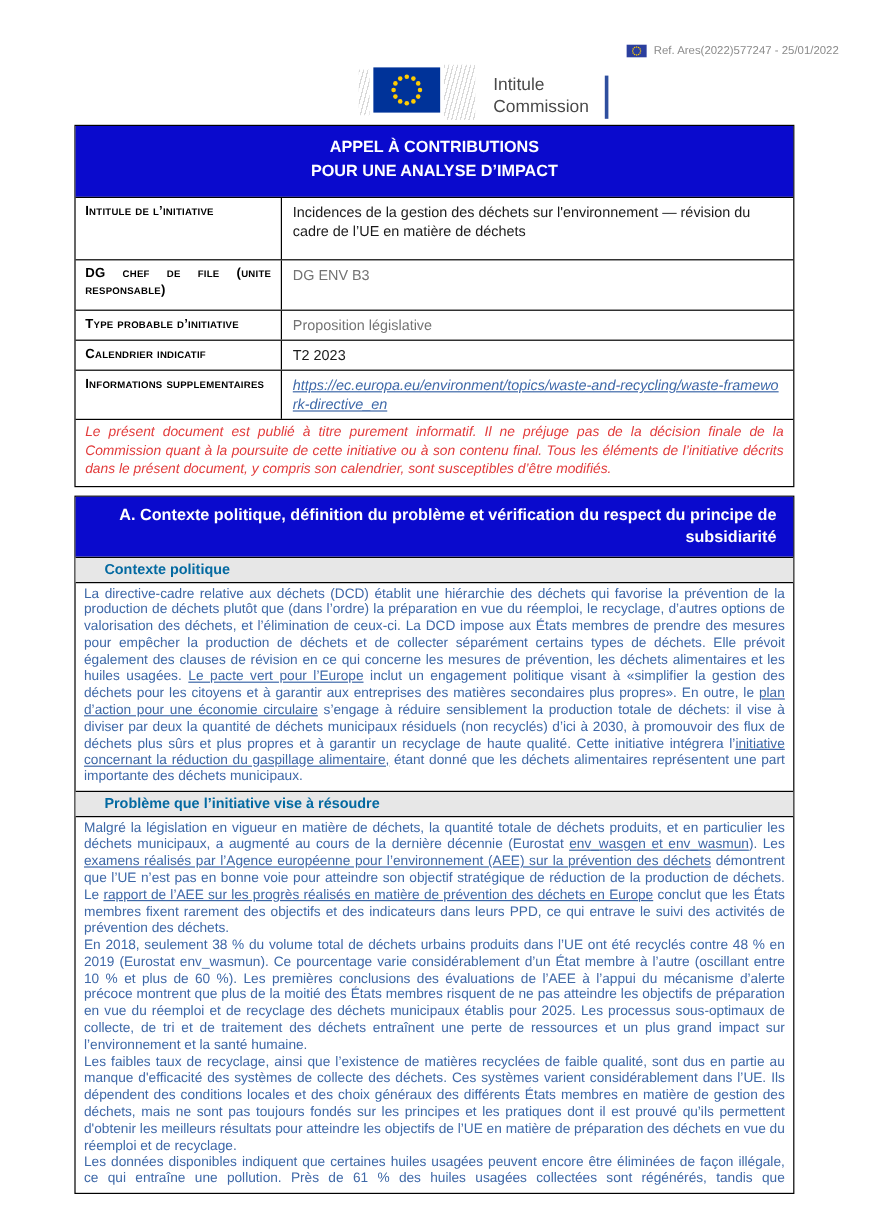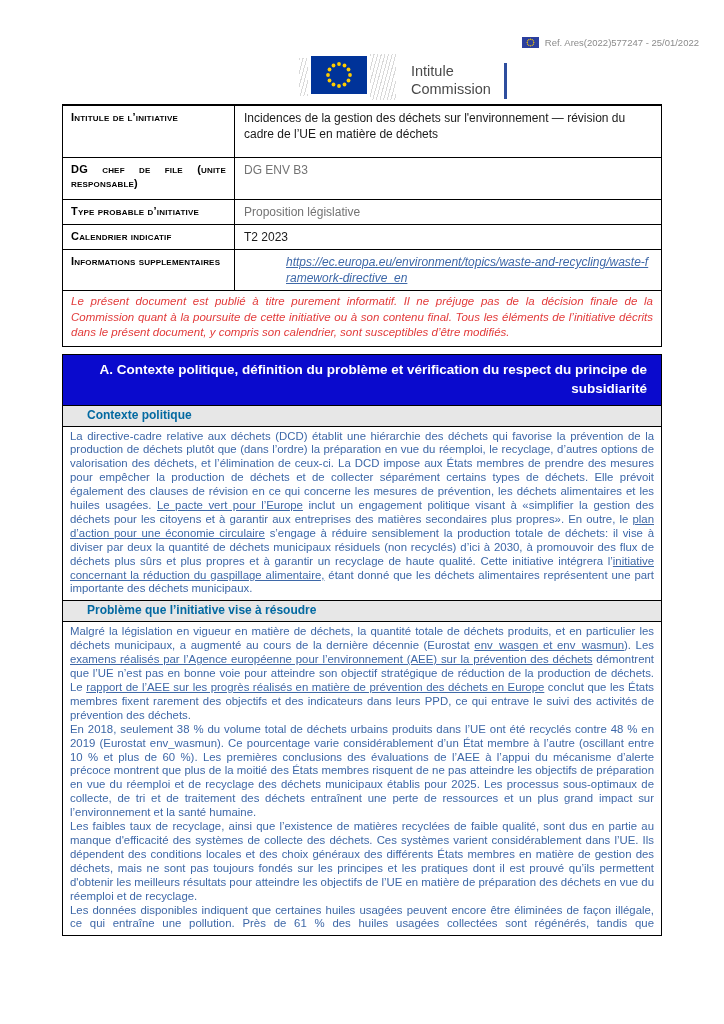--- a/index.html
+++ b/index.html
@@ -28,21 +28,21 @@
 
   .info-row { display:flex; border-top:1.5px solid #000; }
   .cell-label { flex:0 0 172px; width:172px; border-right:1.5px solid #000; padding:4px 8px;
                 font-weight:bold; font-size:11px; line-height:14px; font-variant:small-caps;
                 letter-spacing:0.2px; text-align:justify; color:#000; }
   .cell-value { flex:1; padding:4px 9px; font-size:12px; line-height:16px; color:#1a1a1a; }
   .cell-value.blue { color:#737373; }
   .row-intitule { min-height:52px; }
   .row-dg { min-height:42px; }
   .row-type, .row-cal { min-height:24px;justify-content:flex-end; }
-  .row-info { min-height:40px;gap:42px; }
+  .row-info { min-height:40px; }
   .url-link { color:#3e68a8; font-style:italic; text-decoration:underline; word-break:break-all; }
 
   .red-row { border-top:1.5px solid #000; padding:3px 8px 5px; color:#e23b3b; font-style:italic;
              font-size:11.5px; line-height:15.5px; text-align:justify; }
 
   .section-a { margin-top:7px; }
   .sec-header { background:#0a0acd; color:#fff; font-weight:bold; text-align:right;
                 font-size:13.5px; line-height:19px; padding:5px 14px 7px; }
   .sub-title { background:#e7e7e7; border-top:1.5px solid #000; border-bottom:1.5px solid #000;
                font-weight:bold; font-size:12px; line-height:15px; padding:2px 24px 3px; color:#0369a1; }
@@ -100,20 +100,24 @@
     <div class="logo-name">
       <div>Intitule</div>
       <div>Commission</div>
     </div>
     <div class="logo-bar"></div>
   </div>
 
   <div class="doc">
 
     <div class="bordered">
+      <div class="title-row">
+        <div>APPEL À CONTRIBUTIONS</div>
+        <div>POUR UNE ANALYSE D’IMPACT</div>
+      </div>
 
       <div class="info-row row-intitule">
         <div class="cell-label">Intitule de l’initiative</div>
         <div class="cell-value">Incidences de la gestion des déchets sur l'environnement — révision du cadre de l’UE en matière de déchets</div>
       </div>
 
       <div class="info-row row-dg">
         <div class="cell-label">DG chef de file (unite responsable)</div>
         <div class="cell-value blue">DG ENV B3</div>
       </div>

